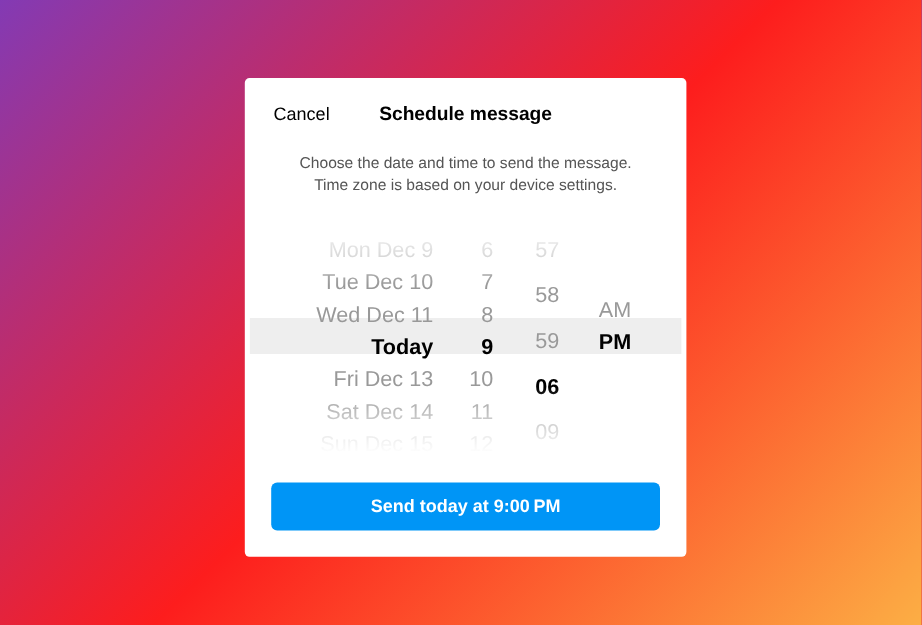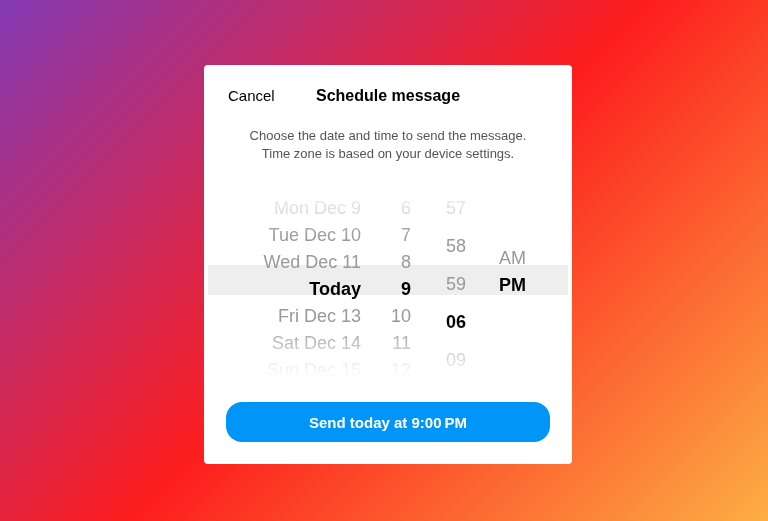--- a/index.html
+++ b/index.html
@@ -122,21 +122,21 @@
       padding: 10px 18px 18px 18px;
     }
     .send-btn {
       width: 100%;
       height: 40px;
       background: #0095f6;
       color: #ffffff;
       font-size: 15px;
       font-weight: 600;
       border: none;
-      border-radius: 16px;
+      border-radius: 5px;
       cursor: pointer;
     }
   </style>
 </head>
 <body>
 
 <div class="modal">
   <div class="header">
     <span class="cancel">Cancel</span>
     <span class="title">Schedule message</span>

